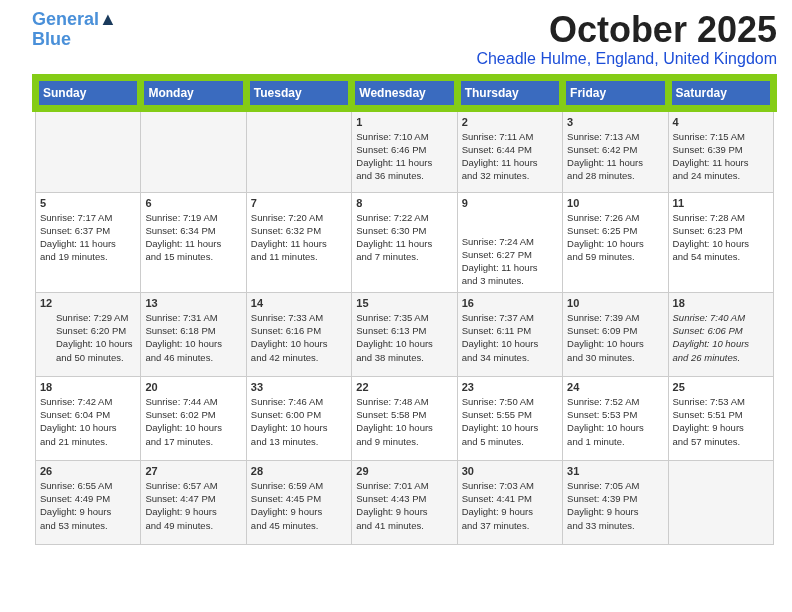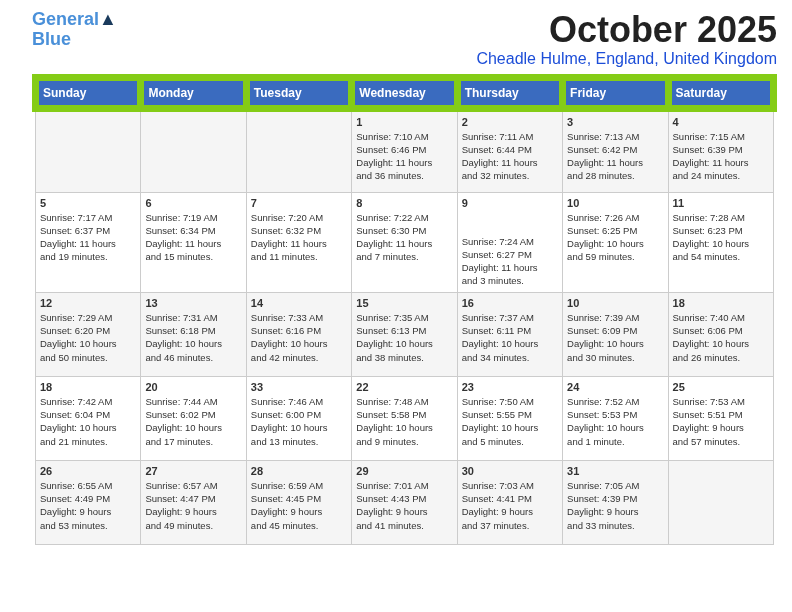--- a/index.html
+++ b/index.html
@@ -198,21 +198,21 @@
             <span class="day-number">11</span>
             <div class="day-info" style="white-space: pre-line;">Sunrise: 7:28 AM
 Sunset: 6:23 PM
 Daylight: 10 hours
 and 54 minutes.</div>
           </td>
         </tr>
         <tr>
           <td>
             <span class="day-number">12</span>
-            <div class="day-info" style="white-space: pre-line;">Sunrise: 7:29 AM
+            <div class="day-info" style="white-space: pre-line; margin-left: 16px;">Sunrise: 7:29 AM
 Sunset: 6:20 PM
 Daylight: 10 hours
 and 50 minutes.</div>
           </td>
           <td>
             <span class="day-number">13</span>
             <div class="day-info" style="white-space: pre-line;">Sunrise: 7:31 AM
 Sunset: 6:18 PM
 Daylight: 10 hours
 and 46 minutes.</div>
@@ -240,21 +240,21 @@
           </td>
           <td>
             <span class="day-number">10</span>
             <div class="day-info" style="white-space: pre-line;">Sunrise: 7:39 AM
 Sunset: 6:09 PM
 Daylight: 10 hours
 and 30 minutes.</div>
           </td>
           <td>
             <span class="day-number">18</span>
-            <div class="day-info" style="white-space: pre-line;">Sunrise: 7:40 AM
+            <div class="day-info" style="white-space: pre-line; font-style: italic;">Sunrise: 7:40 AM
 Sunset: 6:06 PM
 Daylight: 10 hours
 and 26 minutes.</div>
           </td>
         </tr>
         <tr>
           <td>
             <span class="day-number">18</span>
             <div class="day-info" style="white-space: pre-line;">Sunrise: 7:42 AM
 Sunset: 6:04 PM

